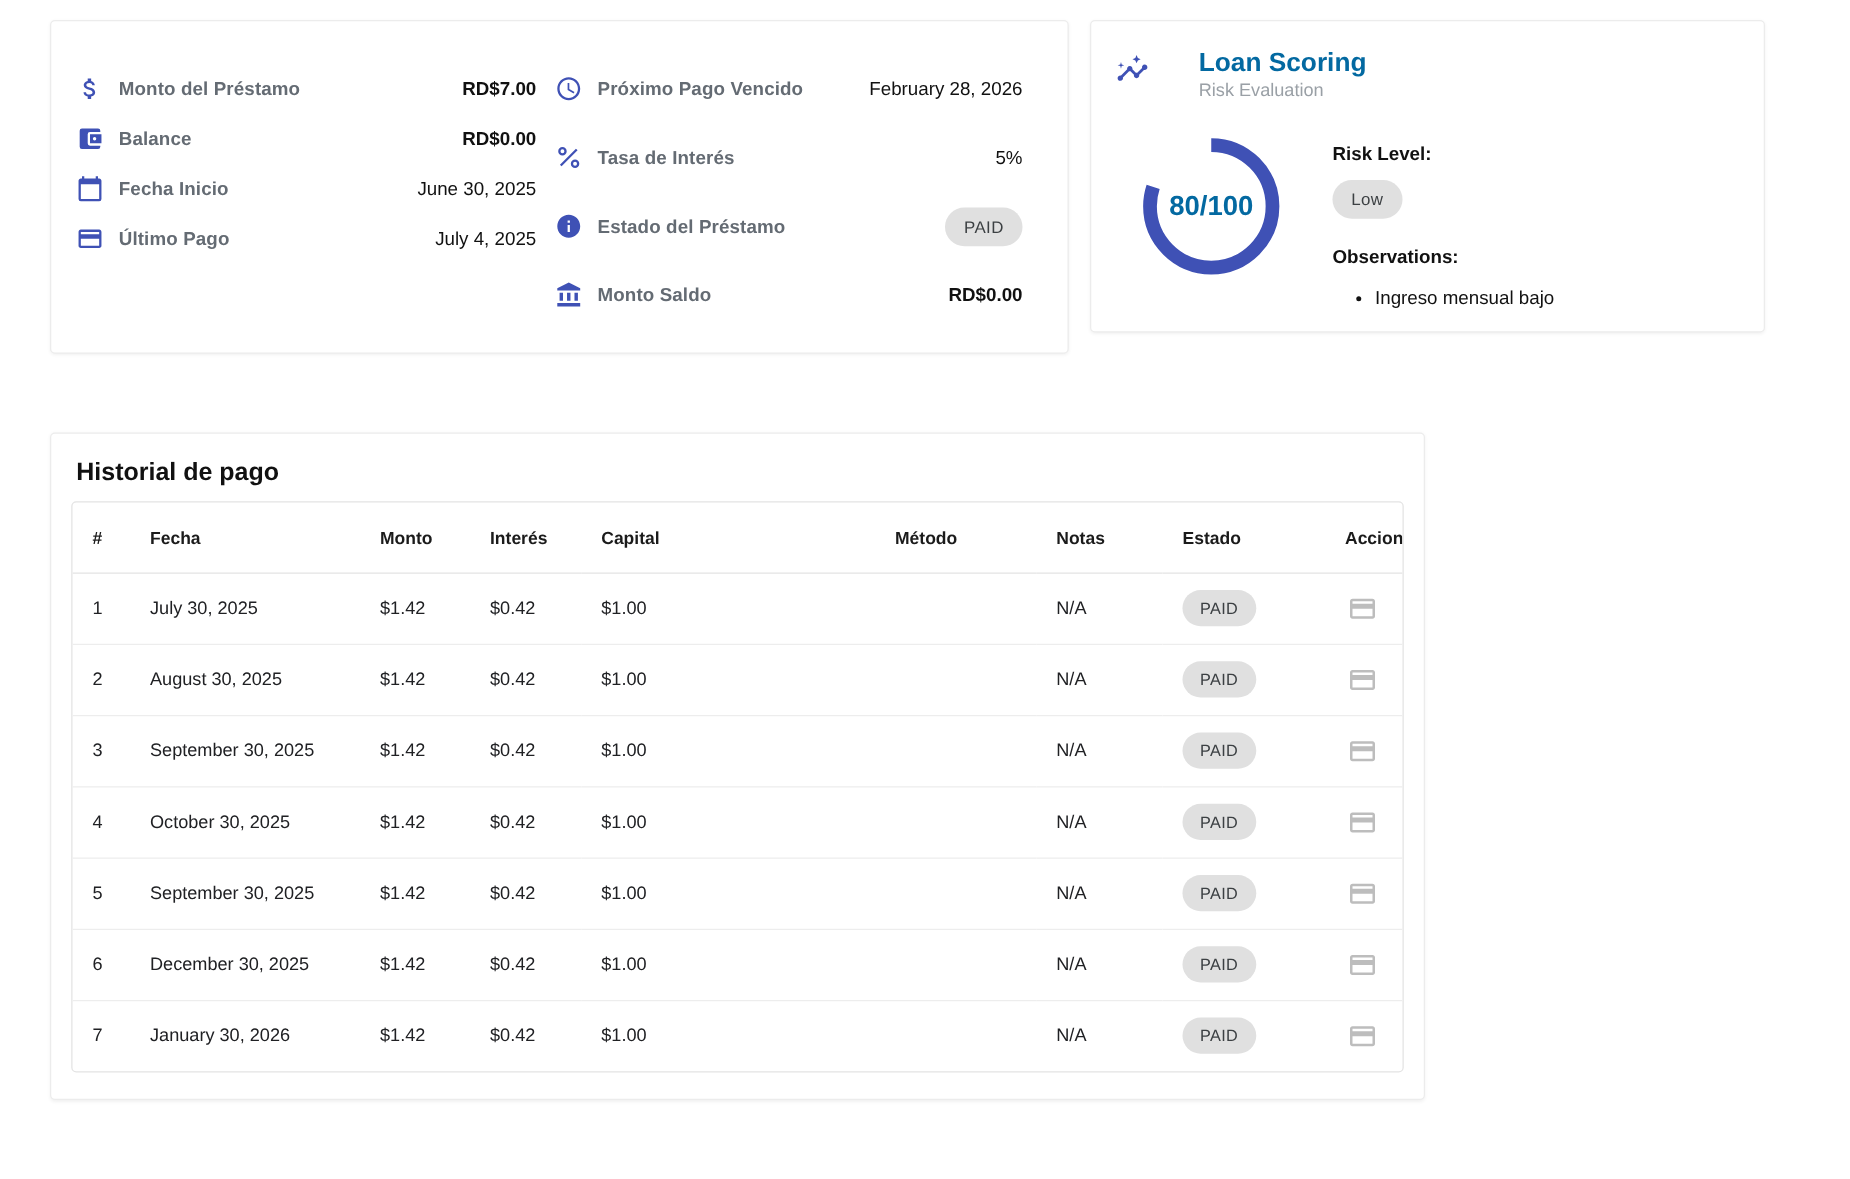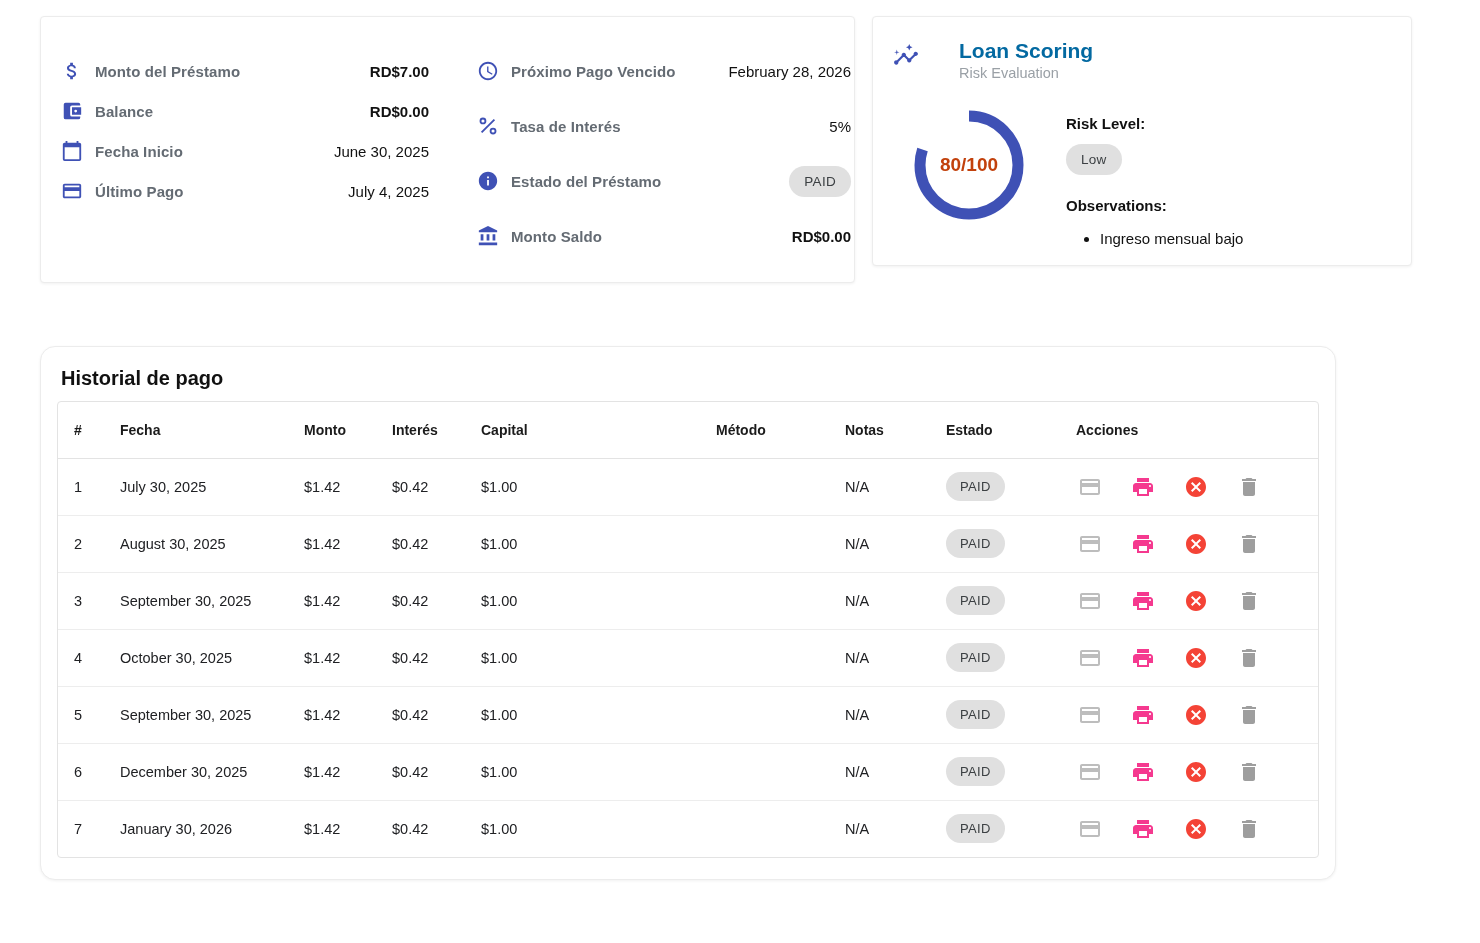--- a/index.html
+++ b/index.html
@@ -23,21 +23,21 @@
 
   
   .page-header{display:flex;align-items:center;gap:17px;padding:18px 40px 4px 40px;}
   .page-header .ph-icon{width:28px;height:28px;flex:0 0 auto;}
   .page-title{font-size:24px;font-weight:500;letter-spacing:.2px;color:#111;}
 
   
   .top-row{display:flex;gap:17px;margin:16px 40px 0 40px;align-items:flex-start;}
   .card{background:#fff;border:1px solid var(--border);border-radius:4px;
         box-shadow:0 1px 3px rgba(0,0,0,.06);}
-  .loan-card{width:815px;height:267px;padding:42px 3px 0 20px;display:flex;justify-content:space-between;}
+  .loan-card{width:815px;height:267px;padding:42px 36px 0 20px;display:flex;justify-content:space-between;}
   .detail-col{width:368px;}
   .detail-col.right{width:374px;}
   .detail-row{display:flex;align-items:center;height:24px;margin-bottom:16px;}
   .detail-col.right .detail-row{margin-bottom:31px;}
   .detail-row .d-icon{width:22px;height:22px;flex:0 0 auto;margin-right:12px;}
   .d-label{font-size:15px;font-weight:600;color:var(--label-gray);letter-spacing:.1px;}
   .d-value{margin-left:auto;font-size:15px;font-weight:400;color:#111;}
   .d-value.money{font-weight:700;}
   .chip{display:inline-block;background:var(--chip-bg);color:var(--chip-text);
         border-radius:18px;padding:8px 15px;font-size:13.5px;letter-spacing:.3px;}
@@ -45,29 +45,29 @@
   
   .scoring-card{width:540px;height:250px;padding:22px 20px;}
   .sc-head{display:flex;align-items:flex-start;gap:40px;}
   .sc-head .sc-icon{width:26px;height:26px;margin-top:4px;}
   .sc-title{font-size:21px;font-weight:700;color:#0369a1;}
   .sc-sub{font-size:14.5px;color:var(--sub-gray);margin-top:2px;}
   .sc-body{display:flex;margin-top:24px;}
   .gauge-wrap{position:relative;width:120px;height:120px;margin-left:16px;flex:0 0 auto;}
   .gauge-wrap svg{position:absolute;inset:0;}
   .gauge-text{position:absolute;inset:0;display:flex;align-items:center;justify-content:center;
-              font-size:19px;font-weight:700;color:#c2410c;}
+              font-size:22px;font-weight:700;color:#0369a1;}
   .sc-right{margin-left:37px;padding-top:10px;}
   .sc-label{font-size:15px;font-weight:700;color:#111;}
   .sc-chip{margin:12px 0 22px 0;}
   .sc-right ul{margin:16px 0 0 34px;font-size:15px;color:#111;}
   .sc-right li{margin-top:2px;}
 
   
-  .history-card{margin:63px 40px 0 40px;width:1296px;height:534px;padding:20px 16px;border-radius:15px;}
+  .history-card{margin:63px 40px 0 40px;width:1100px;height:534px;padding:20px 16px;}
   .history-title{font-size:20px;font-weight:700;color:#111;margin-left:4px;}
   .table-shell{border:1px solid var(--table-border);border-radius:4px;margin-top:11px;overflow:hidden;}
   table{border-collapse:collapse;width:100%;table-layout:fixed;}
   th,td{text-align:left;padding:0 0 0 16px;font-size:14.5px;color:var(--text-dark);
         white-space:nowrap;overflow:hidden;}
   thead th{height:56px;font-weight:700;font-size:14px;color:#1b1b1b;border-bottom:1px solid var(--table-border);}
   tbody td{height:57px;border-bottom:1px solid #ededed;}
   tbody tr:last-child td{border-bottom:none;}
   .chip-sm{display:inline-block;background:var(--chip-bg);color:var(--chip-text);
            border-radius:16px;padding:7px 14px;font-size:13px;letter-spacing:.3px;}

